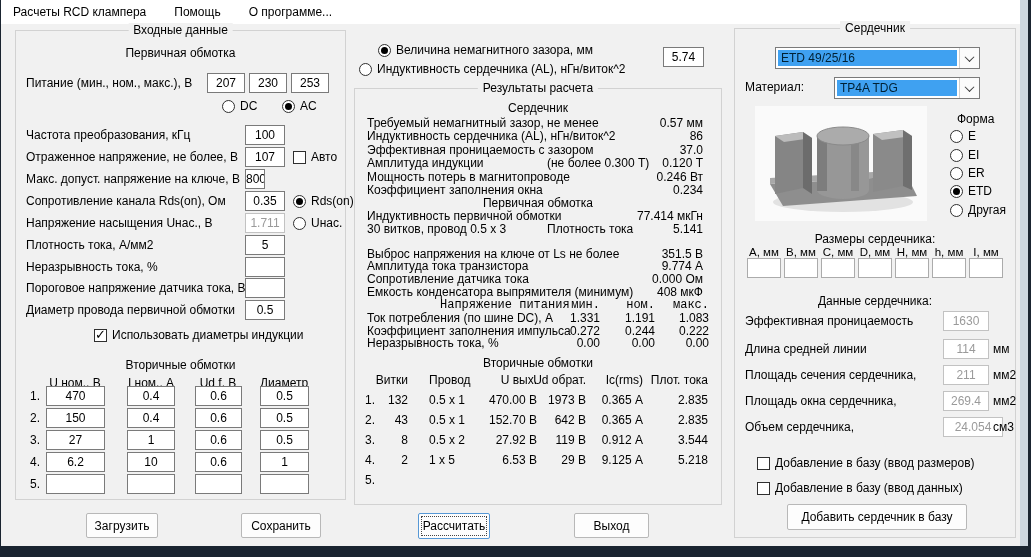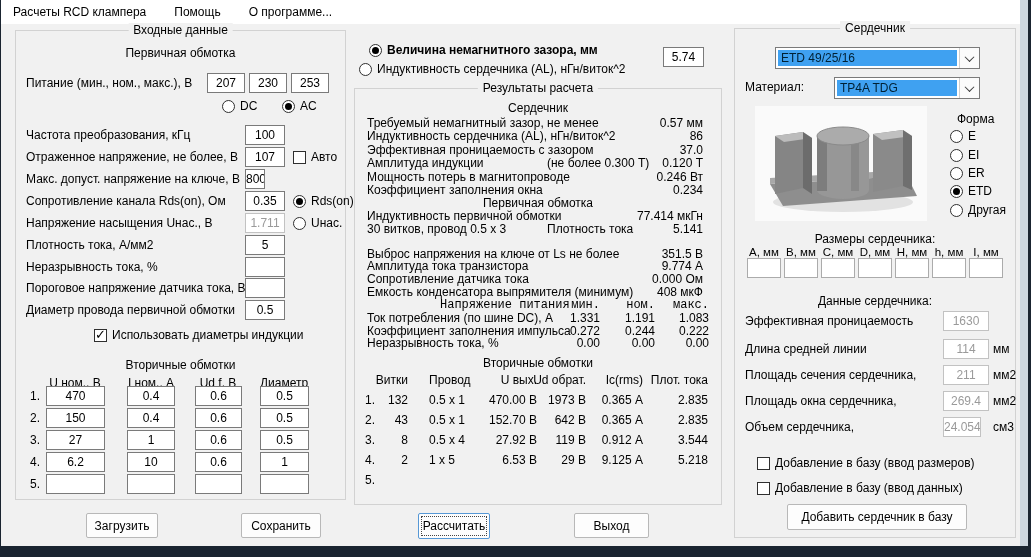--- a/index.html
+++ b/index.html
@@ -154,21 +154,21 @@
     <div class="tb" style="left:179px; top:421px; width:47px;">0.6</div>
     <div class="tb" style="left:244px; top:421px; width:49px;">1</div>
 
     <div class="lbl" style="left:14px; top:443px;">5.</div>
     <div class="tb" style="left:30px; top:443px; width:59px;"></div>
     <div class="tb" style="left:111px; top:443px; width:48px;"></div>
     <div class="tb" style="left:179px; top:443px; width:47px;"></div>
     <div class="tb" style="left:244px; top:443px; width:49px;"></div>
   </div>
 
-  <div class="radio checked" style="left:368px; top:43px;font-weight:bold;">
+  <div class="radio checked" style="left:377px; top:43px;">
     <span class="circle"></span>
     <span>Величина немагнитного зазора, мм</span>
   </div>
   <div class="radio" style="left:358px; top:62px;">
     <span class="circle"></span>
     <span>Индуктивность сердечника (AL), нГн/виток^2</span>
   </div>
   <div class="tb" style="left:662px; top:47px; width:41px;">5.74</div>
 
   <div class="group" style="left:353px; top:88px; width:368px; height:417px;">
@@ -242,21 +242,21 @@
       <span class="c-turns">43</span>
       <span class="c-wire">0.5 x 1</span>
       <span class="c-uout">152.70 В</span>
       <span class="c-ud">642 В</span>
       <span class="c-ic">0.365 А</span>
       <span class="c-den">2.835</span>
     </div>
     <div class="srow" style="top:341px;">
       <span class="c-num">3.</span>
       <span class="c-turns">8</span>
-      <span class="c-wire">0.5 x 4</span>
+      <span class="c-wire">0.5 x 2</span>
       <span class="c-uout">27.92 В</span>
       <span class="c-ud">119 В</span>
       <span class="c-ic">0.912 А</span>
       <span class="c-den">3.544</span>
     </div>
     <div class="srow" style="top:361px;">
       <span class="c-num">4.</span>
       <span class="c-turns">2</span>
       <span class="c-wire">1 x 5</span>
       <span class="c-uout">6.53 В</span>
@@ -357,21 +357,21 @@
 
     <div class="lbl" style="left:10px; top:336px;">Площадь сечения сердечника,</div>
     <div class="tb dis" style="left:208px; top:336px; width:46px;">211</div>
     <div class="lbl" style="left:258px; top:336px;">мм2</div>
 
     <div class="lbl" style="left:10px; top:362px;">Площадь окна сердечника,</div>
     <div class="tb dis" style="left:208px; top:362px; width:46px;">269.4</div>
     <div class="lbl" style="left:258px; top:362px;">мм2</div>
 
     <div class="lbl" style="left:10px; top:388px;">Объем сердечника,</div>
-    <div class="tb dis" style="left:208px; top:388px; width:38px;">24.054</div>
+    <div class="tb dis" style="left:208px; top:388px; width:60px;">24.054</div>
     <div class="lbl" style="left:258px; top:388px;">см3</div>
 
     <div class="checkbox" style="left:22px; top:427px;">
       <span class="box"></span>
       <span>Добавление в базу (ввод размеров)</span>
     </div>
     <div class="checkbox" style="left:22px; top:452px;">
       <span class="box"></span>
       <span>Добавление в базу (ввод данных)</span>
     </div>

